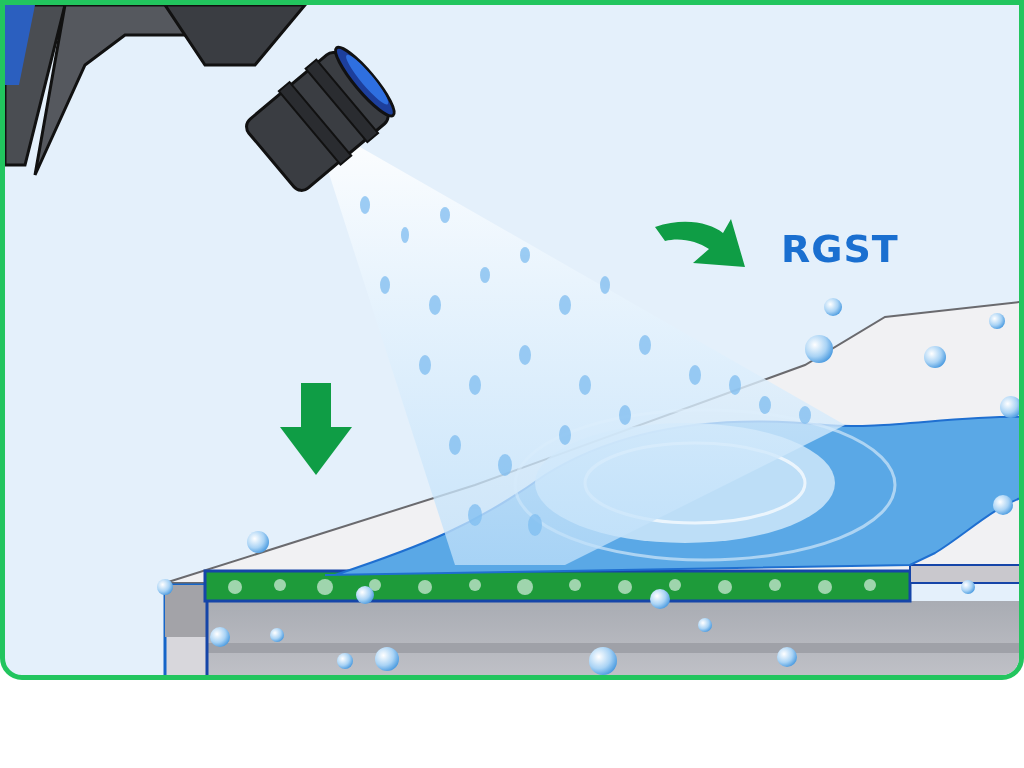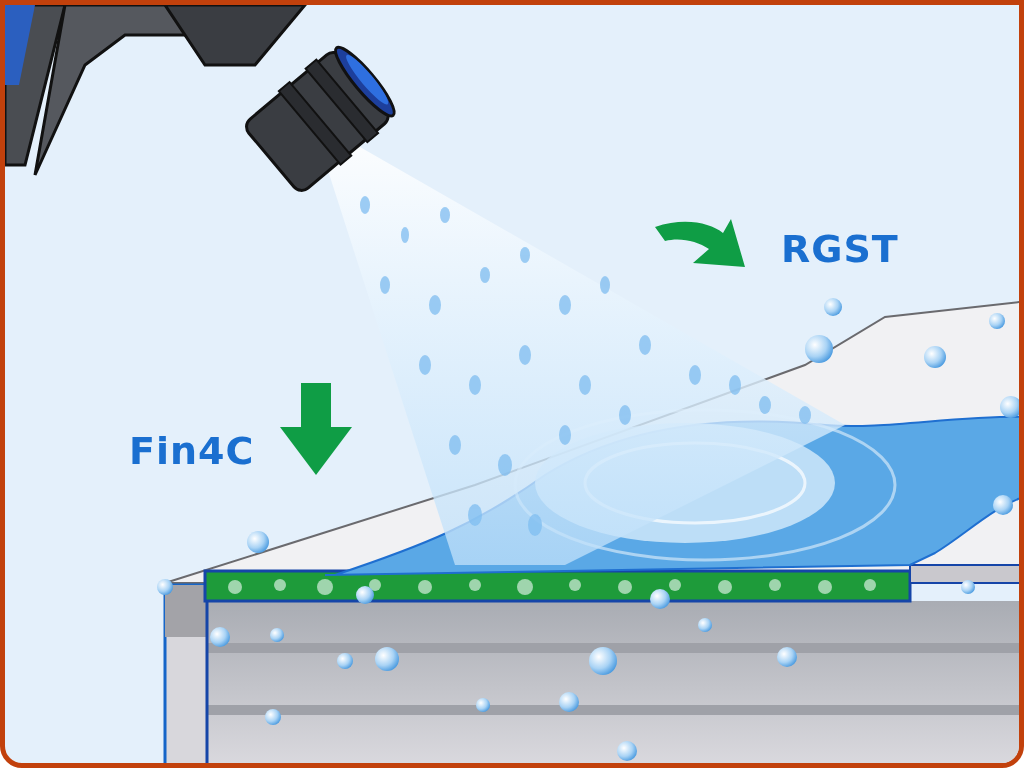--- a/index.html
+++ b/index.html
@@ -1,17 +1,17 @@
 <!DOCTYPE html>
 <html><head>
 <meta charset="utf-8">
 <style>
   html, body { margin: 0; padding: 0; }
   body { width: 1024px; height: 768px; overflow: hidden; background: #ffffff; font-family: "DejaVu Sans", sans-serif; }
-  .frame { position: relative; width: 1024px; height: 768px; box-sizing: border-box; border: 5px solid #c2410c; border-radius: 0 0 22px 22px; background: #e4f0fb; overflow: hidden; }
+  .frame { position: relative; width: 1024px; height: 680px; box-sizing: border-box; border: 5px solid #22c55e; border-radius: 0 0 22px 22px; background: #e4f0fb; overflow: hidden; }
   svg.scene { position: absolute; left: 0; top: 0; }
   .label { position: absolute; color: #1a6fd0; font-weight: bold; font-family: "DejaVu Sans", sans-serif; letter-spacing: 1px; }
   .label-rgst { left: 776px; top: 222px; font-size: 38px; }
   .label-fin4c { left: 124px; top: 424px; font-size: 38px; }
 </style>
 </head>
 <body>
 
 <div class="frame">
   <svg class="scene" width="1024" height="768" viewBox="0 0 1024 768">
@@ -143,14 +143,13 @@
 
     <g>
       <path d="M650,222 C680,212 705,218 718,228 L726,214 L740,262 L688,258 L704,244 C692,236 675,232 660,236 Z" fill="#0f9d45"></path>
     </g>
     <g>
       <polygon points="296,378 326,378 326,422 347,422 311,470 275,422 296,422" fill="#0f9d45"></polygon>
     </g>
   </svg>
 
   <div class="label label-rgst">RGST</div>
-  <div class="label label-fin4c">Fin4C</div>
 </div>
 
 </body></html>

